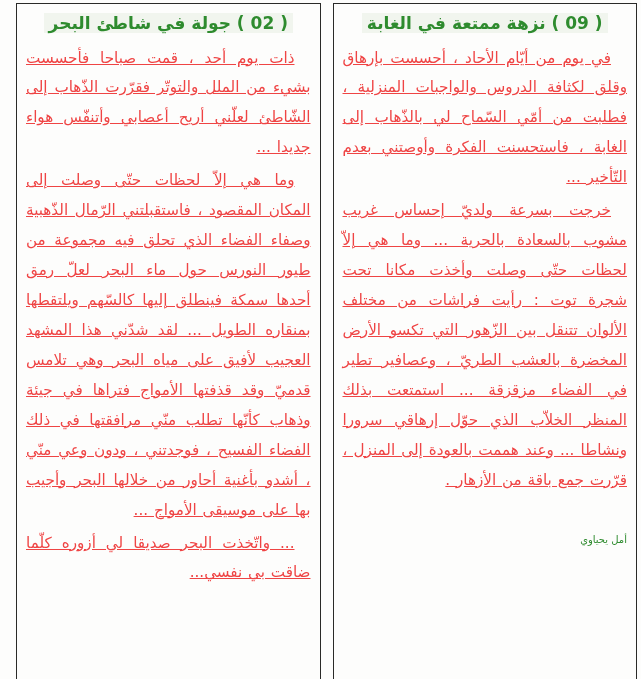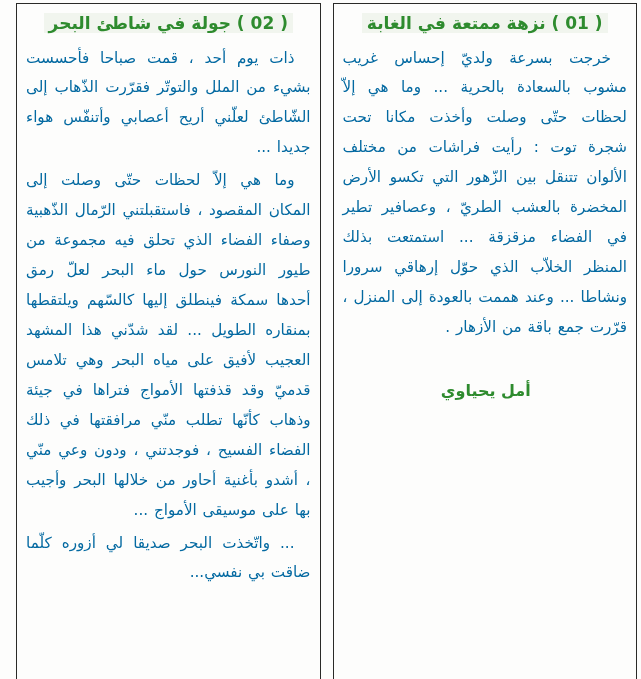--- a/index.html
+++ b/index.html
@@ -38,43 +38,45 @@
     color: #2e8b2e;
     line-height: 1.5;
   }
   .title span {
     background: #f1f5ee;      
     padding: 0 5px;
   }
   .body-p {
     margin: 0 0 3px 0;
     font-size: 15.2px;
-    color: #0369a1;
+    color: #ef4444;
     text-align: justify;
     text-align-last: right;
     line-height: 1.97;
     text-indent: 16px;
     word-spacing: 1px;
+    text-decoration: underline;
   }
   .signature {
     color: #2e8b2e;
-    font-size: 16px;
-    font-weight: bold;
-    text-align: center;
+    font-size: 10px;
+    font-weight: normal;
+    text-align: right;
     direction: rtl;
   }
   .sig-forest { margin: 38px 0 0 2px; }
 </style>
 </head>
 <body>
 
 <div class="page">
 
   <article class="col">
-    <h2 class="title"><span>( 01 ) نزهة ممتعة في الغابة</span></h2>
+    <h2 class="title"><span>( 09 ) نزهة ممتعة في الغابة</span></h2>
+    <p class="body-p">في يوم من أيّام الأحاد ، أحسست بإرهاق وقلق لكثافة الدروس والواجبات المنزلية ، فطلبت من أمّي السّماح لي بالذّهاب إلى الغابة ، فاستحسنت الفكرة وأوصتني بعدم التّأخير ...</p>
     <p class="body-p">خرجت بسرعة ولديّ إحساس غريب مشوب بالسعادة بالحرية ... وما هي إلاّ لحظات حتّى وصلت وأخذت مكانا تحت شجرة توت : رأيت فراشات من مختلف الألوان تتنقل بين الزّهور التي تكسو الأرض المخضرة بالعشب الطريّ ، وعصافير تطير في الفضاء مزقزقة ... استمتعت بذلك المنظر الخلاّب الذي حوّل إرهاقي سرورا ونشاطا ... وعند هممت بالعودة إلى المنزل ، قرّرت جمع باقة من الأزهار .</p>
     <div class="signature sig-forest">أمل يحياوي</div>
   </article>
 
   <article class="col">
     <h2 class="title"><span>( 02 ) جولة في شاطئ البحر</span></h2>
     <p class="body-p">ذات يوم أحد ، قمت صباحا فأحسست بشيء من الملل والتوتّر فقرّرت الذّهاب إلى الشّاطئ لعلّني أريح أعصابي وأتنفّس هواء جديدا ...</p>
     <p class="body-p">وما هي إلاّ لحظات حتّى وصلت إلى المكان المقصود ، فاستقبلتني الرّمال الذّهبية وصفاء الفضاء الذي تحلق فيه مجموعة من طيور النورس حول ماء البحر لعلّ رمق أحدها سمكة فينطلق إليها كالسّهم ويلتقطها بمنقاره الطويل ... لقد شدّني هذا المشهد العجيب لأفيق على مياه البحر وهي تلامس قدميّ وقد قذفتها الأمواج فتراها في جيئة وذهاب كأنّها تطلب منّي مرافقتها في ذلك الفضاء الفسيح ، فوجدتني ، ودون وعي منّي ، أشدو بأغنية أحاور من خلالها البحر وأجيب بها على موسيقى الأمواج ...</p>
     <p class="body-p">... واتّخذت البحر صديقا لي أزوره كلّما ضاقت بي نفسي...</p>
 

